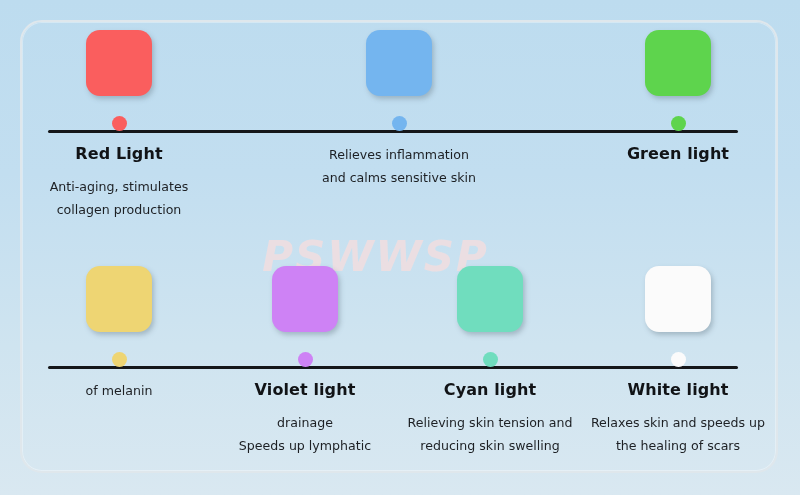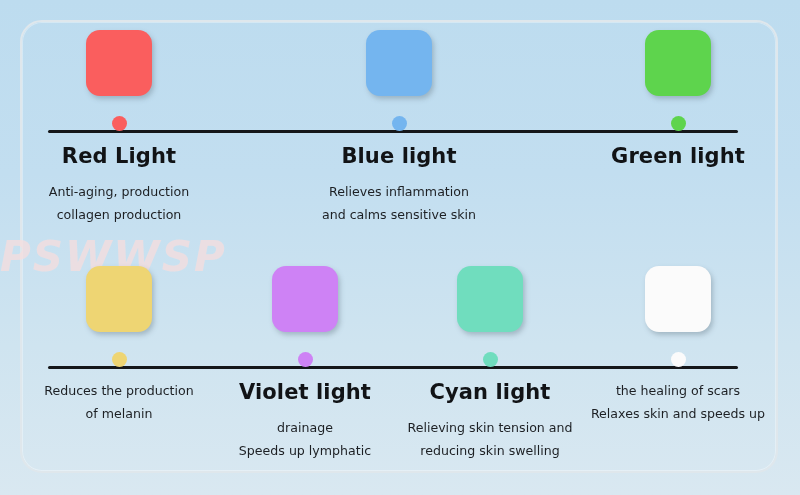--- a/index.html
+++ b/index.html
@@ -35,20 +35,21 @@
     box-shadow: 0 0 0 1px rgba(255,255,255,0.35) inset;
     pointer-events: none;
   }
 
   
   .watermark {
     position: absolute;
     left: 0;
     top: 232px;
     width: 751px;
+    text-align: center;
     font-family: "DejaVu Sans", sans-serif;
     font-style: italic;
     font-weight: 700;
     font-size: 42px;
     letter-spacing: 2px;
     color: #f7dede;
     opacity: 0.75;
     user-select: none;
   }
 
@@ -94,21 +95,21 @@
     width: 15px;
     height: 15px;
     border-radius: 50%;
     margin: 20px auto 0 auto;
     position: relative;
     z-index: 3;
   }
 
   .light-title {
     margin-top: 13px;
-    font-size: 21px;
+    font-size: 16px;
     font-weight: 700;
     color: #111316;
     letter-spacing: 0.1px;
     white-space: nowrap;
   }
 
   .light-desc {
     margin-top: 12px;
     font-size: 12.6px;
     line-height: 1.85;
@@ -127,50 +128,48 @@
   <div class="watermark">PSWWSP</div>
 
   <div class="row row-top">
     <div class="axis-line"></div>
 
     <div class="light-entry" style="left:119px">
       <div class="swatch" style="background:#fa5e5e"></div>
       <div class="dot" style="background:#fa5e5e"></div>
       <div class="light-title">Red Light</div>
       <div class="light-desc">
-        <span class="desc-line">Anti-aging, production</span>
+        <span class="desc-line">Anti-aging, stimulates</span>
         <span class="desc-line">collagen production</span>
       </div>
     </div>
 
     <div class="light-entry" style="left:399px">
       <div class="swatch" style="background:#74b5ef"></div>
       <div class="dot" style="background:#74b5ef"></div>
-      <div class="light-title">Blue light</div>
       <div class="light-desc">
         <span class="desc-line">Relieves inflammation</span>
         <span class="desc-line">and calms sensitive skin</span>
       </div>
     </div>
 
     <div class="light-entry" style="left:678px">
       <div class="swatch" style="background:#5ed44d"></div>
       <div class="dot" style="background:#5ed44d"></div>
       <div class="light-title">Green light</div>
     </div>
   </div>
 
   <div class="row row-bottom">
     <div class="axis-line"></div>
 
     <div class="light-entry" style="left:119px">
       <div class="swatch" style="background:#eed573"></div>
       <div class="dot" style="background:#eed573"></div>
       <div class="light-desc">
-        <span class="desc-line">Reduces the production</span>
         <span class="desc-line">of melanin</span>
       </div>
     </div>
 
     <div class="light-entry" style="left:305px">
       <div class="swatch" style="background:#ce82f5"></div>
       <div class="dot" style="background:#ce82f5"></div>
       <div class="light-title">Violet light</div>
       <div class="light-desc">
         <span class="desc-line">drainage</span>
@@ -184,20 +183,21 @@
       <div class="light-title">Cyan light</div>
       <div class="light-desc">
         <span class="desc-line">Relieving skin tension and</span>
         <span class="desc-line">reducing skin swelling</span>
       </div>
     </div>
 
     <div class="light-entry" style="left:678px">
       <div class="swatch" style="background:#fbfbfb"></div>
       <div class="dot" style="background:#fbfbfb"></div>
-      <div class="light-desc">
+      <div class="light-title">White light</div>
+      <div class="light-desc">
+        <span class="desc-line">Relaxes skin and speeds up</span>
         <span class="desc-line">the healing of scars</span>
-        <span class="desc-line">Relaxes skin and speeds up</span>
       </div>
     </div>
   </div>
 
 </div>
 
 </body></html>

